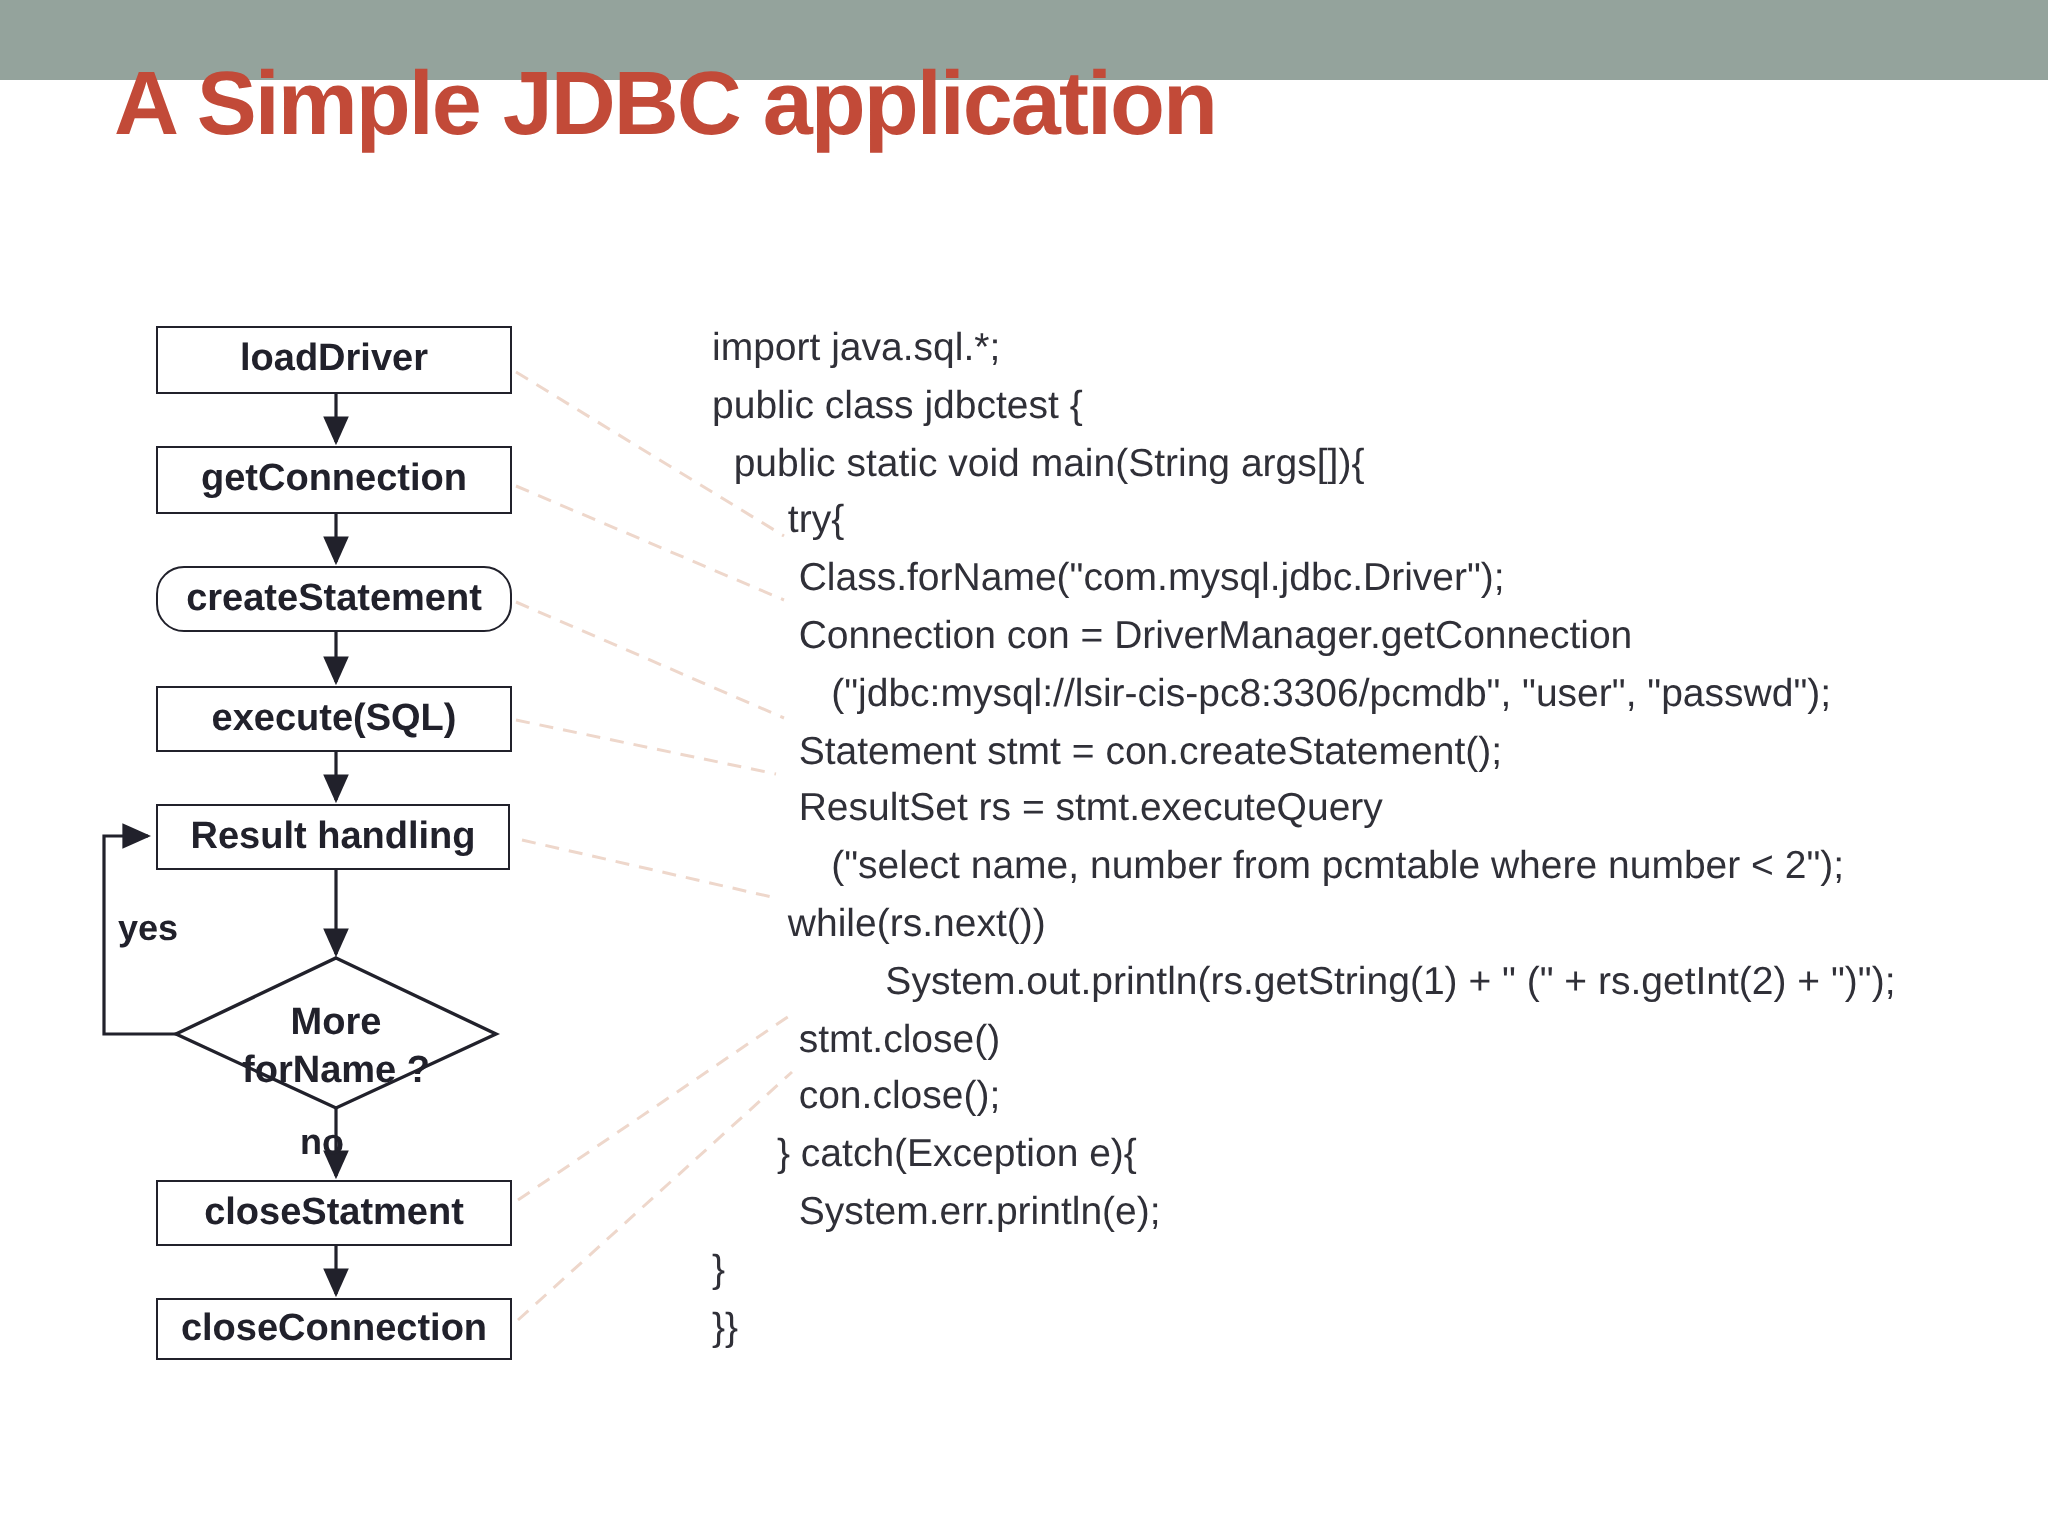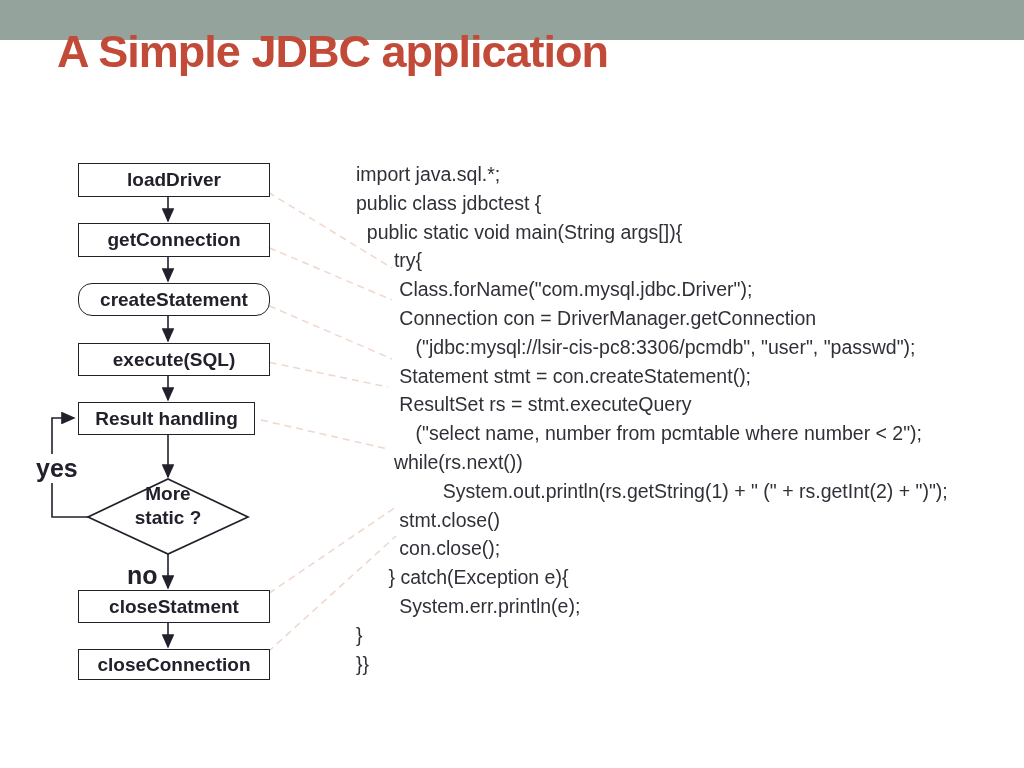--- a/index.html
+++ b/index.html
@@ -26,34 +26,34 @@
     color:var(--title-color);
     font-family:"Liberation Sans",sans-serif;
     white-space:nowrap;z-index:3;
   }
   .connectors{position:absolute;left:0;top:0;z-index:1;}
   .callouts line{stroke:var(--callout);stroke-width:1.5;stroke-dasharray:7 5;}
   .arrows line,.arrows polyline{stroke:var(--ink);stroke-width:1.6;fill:none;}
   .diamond{fill:#ffffff;stroke:var(--ink);stroke-width:1.7;}
   #arrowhead path{fill:var(--ink);}
   .node{
-    position:absolute;left:78px;width:192px;height:33px;z-index:2;
+    position:absolute;left:78px;width:178px;height:33px;z-index:2;
     background:#ffffff;border:1.7px solid var(--ink);
     box-sizing:border-box;
     display:flex;align-items:center;justify-content:center;
     font-size:19px;font-weight:bold;color:var(--ink);
     white-space:nowrap;
   }
   .decision-text{
-    position:absolute;left:88px;top:482px;width:160px;z-index:2;
+    position:absolute;left:88px;top:500px;width:160px;z-index:2;
     text-align:center;font-size:19px;font-weight:bold;color:var(--ink);
     line-height:24px;
   }
   .edge-label{
-    position:absolute;z-index:2;font-size:25px;font-weight:bold;color:var(--ink);
+    position:absolute;z-index:2;font-size:18px;font-weight:bold;color:var(--ink);margin-left:23px;
   }
   .edge-label.yes{left:34px;top:454px;background:#ffffff;padding:0 2px;}
   .edge-label.no{left:127px;top:561px;text-align:right;}
   .code{
     position:absolute;left:356px;top:160px;z-index:2;
     font-size:19.5px;line-height:28.8px;color:var(--code-color);
     white-space:pre;
   }
 </style>
 </head>
@@ -99,21 +99,21 @@
   <div class="node" style="top:163px;height:34px;">loadDriver</div>
   <div class="node" style="top:223px;height:34px;">getConnection</div>
   <div class="node" style="top:283px;border-radius:14px;">createStatement</div>
   <div class="node" style="top:343px;">execute(SQL)</div>
   <div class="node" style="top:402px;width:177px;">Result handling</div>
   <div class="node" style="top:590px;">closeStatment</div>
   <div class="node" style="top:649px;height:31px;">closeConnection</div>
 
   <div class="decision-text">
     <div>More</div>
-    <div>static ?</div>
+    <div>forName ?</div>
   </div>
 
   <div class="edge-label yes">yes</div>
   <div class="edge-label no">no</div>
 
   <div class="code"><div>import java.sql.*;</div><div>public class jdbctest {</div><div>  public static void main(String args[]){</div><div>       try{</div><div>        Class.forName("com.mysql.jdbc.Driver");</div><div>        Connection con = DriverManager.getConnection</div><div>           ("jdbc:mysql://lsir-cis-pc8:3306/pcmdb", "user", "passwd");</div><div>        Statement stmt = con.createStatement();</div><div>        ResultSet rs = stmt.executeQuery</div><div>           ("select name, number from pcmtable where number &lt; 2");</div><div>       while(rs.next())</div><div>                System.out.println(rs.getString(1) + " (" + rs.getInt(2) + ")");</div><div>        stmt.close()</div><div>        con.close();</div><div>      } catch(Exception e){</div><div>        System.err.println(e);</div><div>}</div><div>}}</div></div>
 
 </div>
 
 </body></html>

